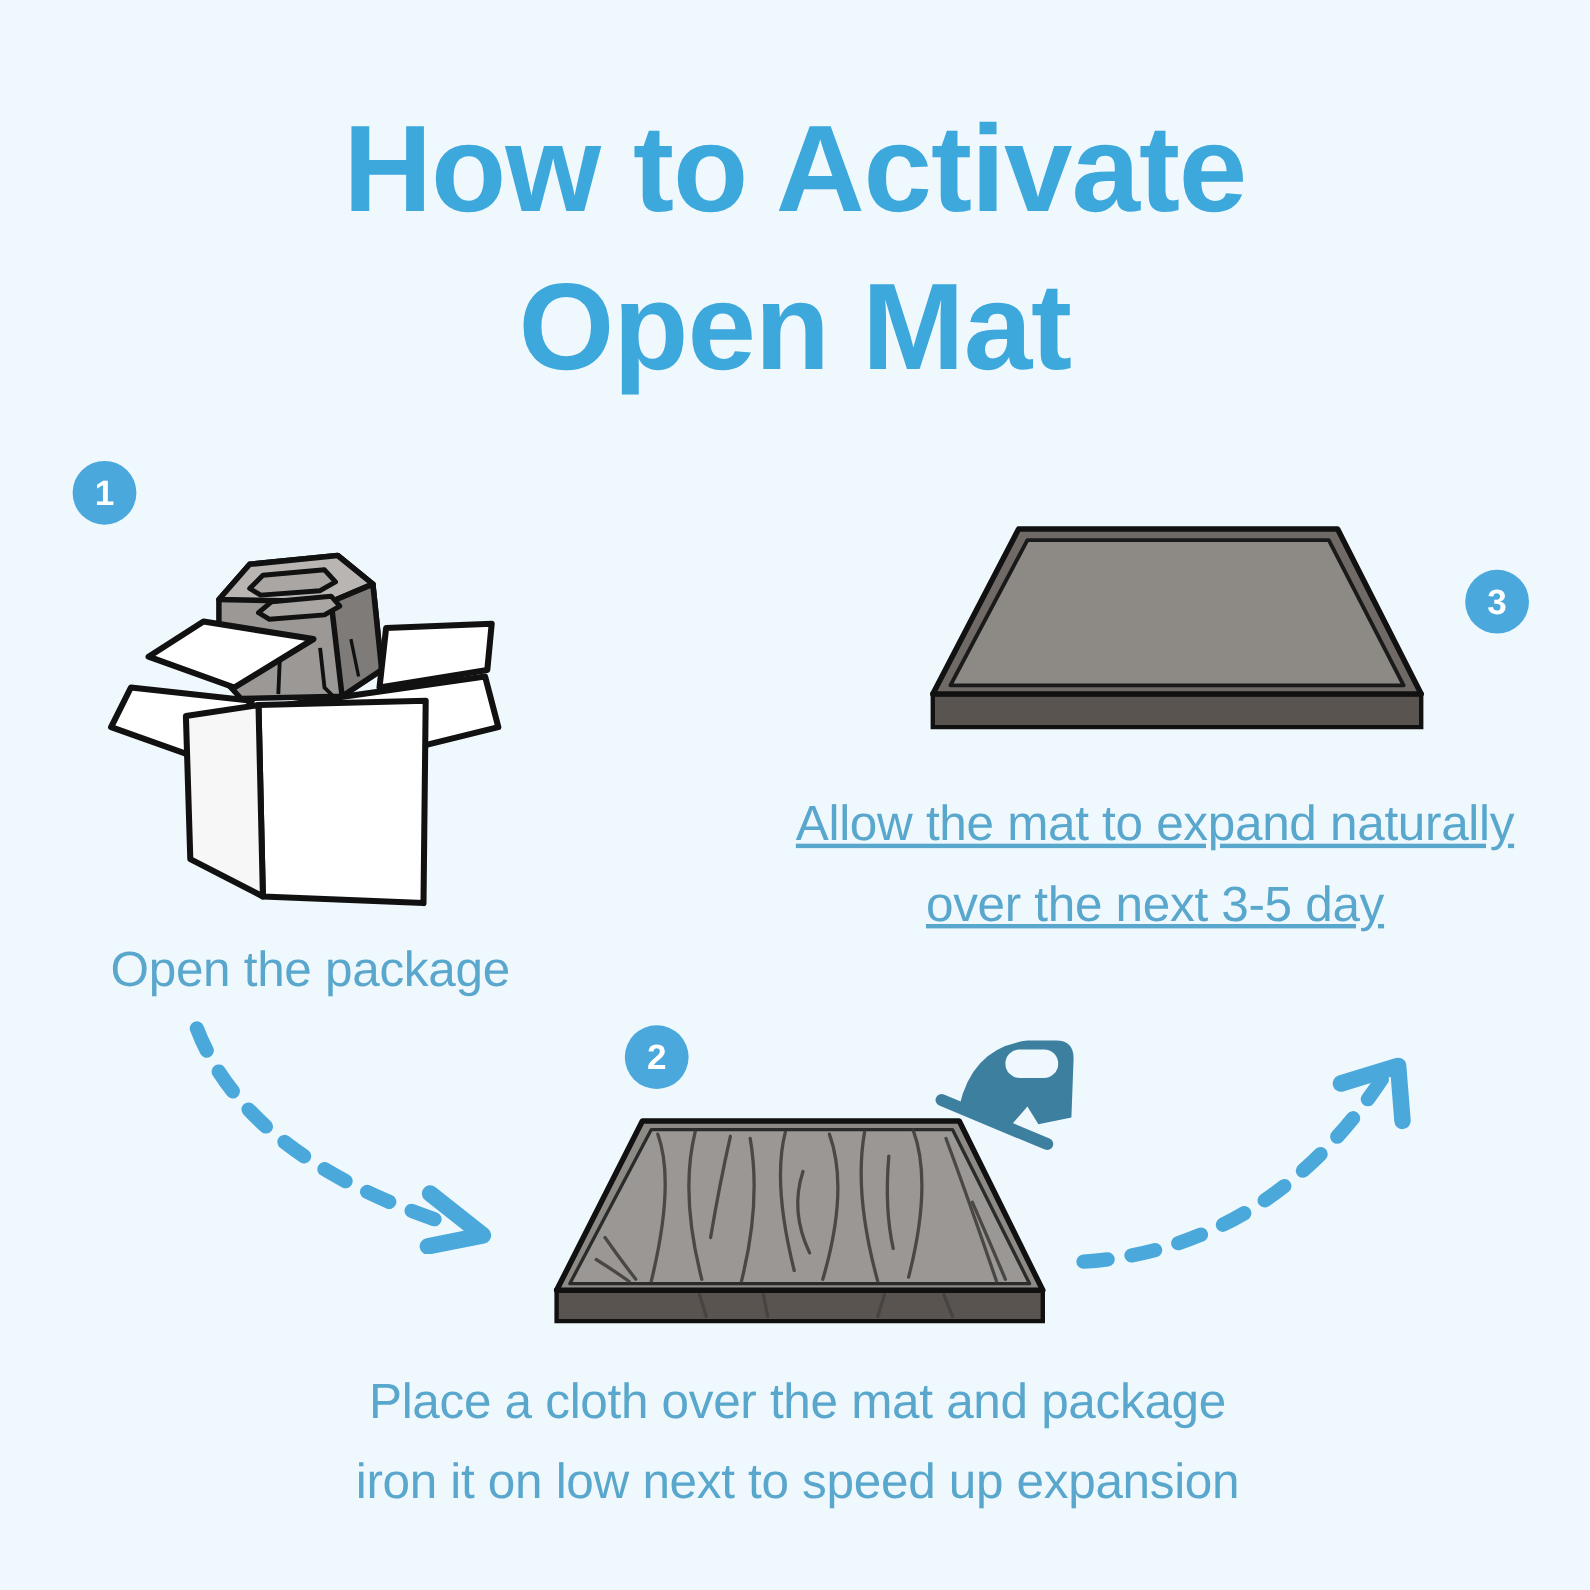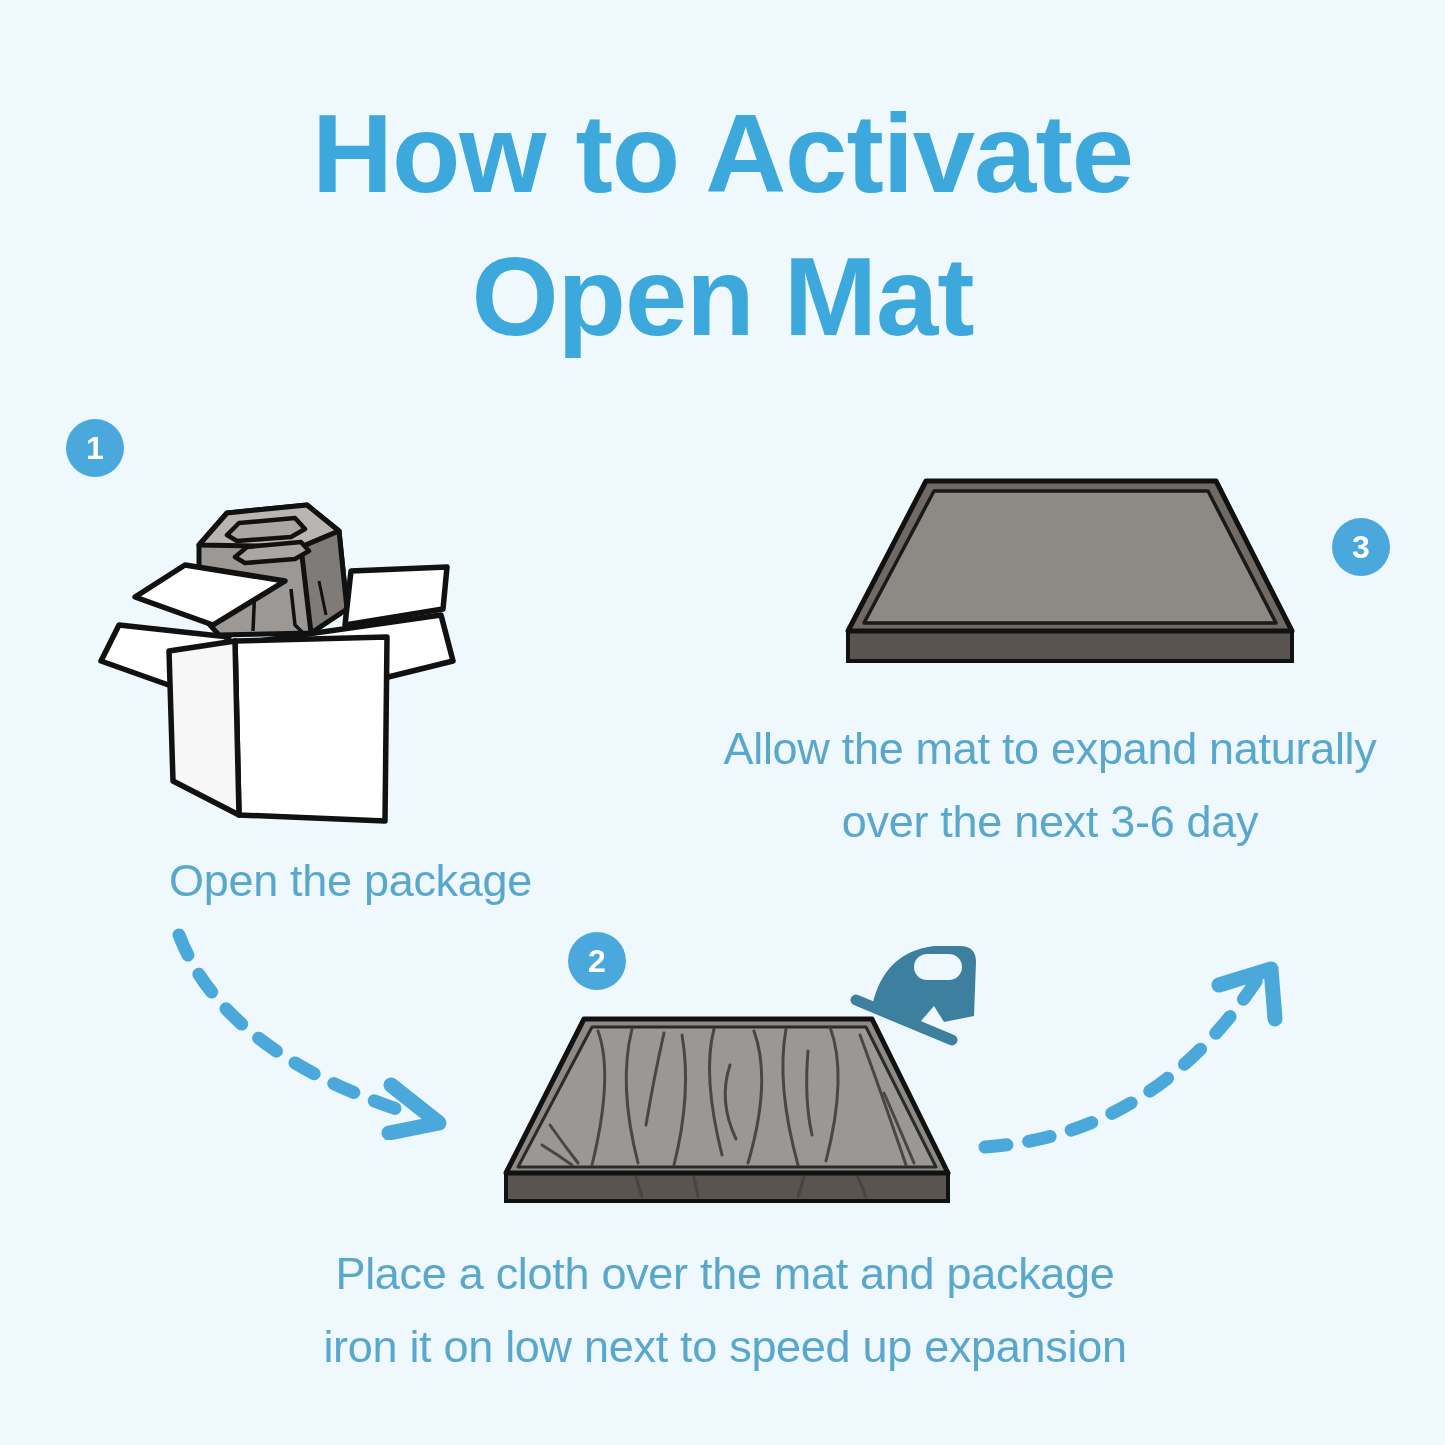--- a/index.html
+++ b/index.html
@@ -63,26 +63,26 @@
     color: #5aa7cd;
     font-size: 45px;
     line-height: 1.62;
     text-align: center;
     letter-spacing: -0.3px;
   }
   #caption-1 {
     left: 32px;
     top: 845px;
     width: 500px;
-    text-align: right;
   }
   #caption-3 {
     left: 670px;
     top: 713px;
     width: 760px;
+    text-decoration: underline;
   }
   #caption-2 {
     left: 255px;
     top: 1238px;
     width: 940px;
   }
 
   
   .art {
     position: absolute;
@@ -207,16 +207,16 @@
       <path d="M22 166 L466 166 L466 196 L22 196 Z" fill="#5a5450" stroke="#111" stroke-width="4"></path>
 
       <path d="M100 16 L390 16 L466 166 L22 166 Z" fill="#6f6a66" stroke="#111" stroke-width="5" stroke-linejoin="round"></path>
 
       <path d="M108 26 L382 26 L450 158 L38 158 Z" fill="#8d8a86" stroke="#1a1a1a" stroke-width="3.5" stroke-linejoin="round"></path>
     </svg>
   </div>
 
   <div class="caption" id="caption-3">
     <span>Allow the mat to expand naturally</span><br>
-    <span>over the next 3-6 day</span>
+    <span>over the next 3-5 day</span>
   </div>
 
 </div>
 
 </body></html>

